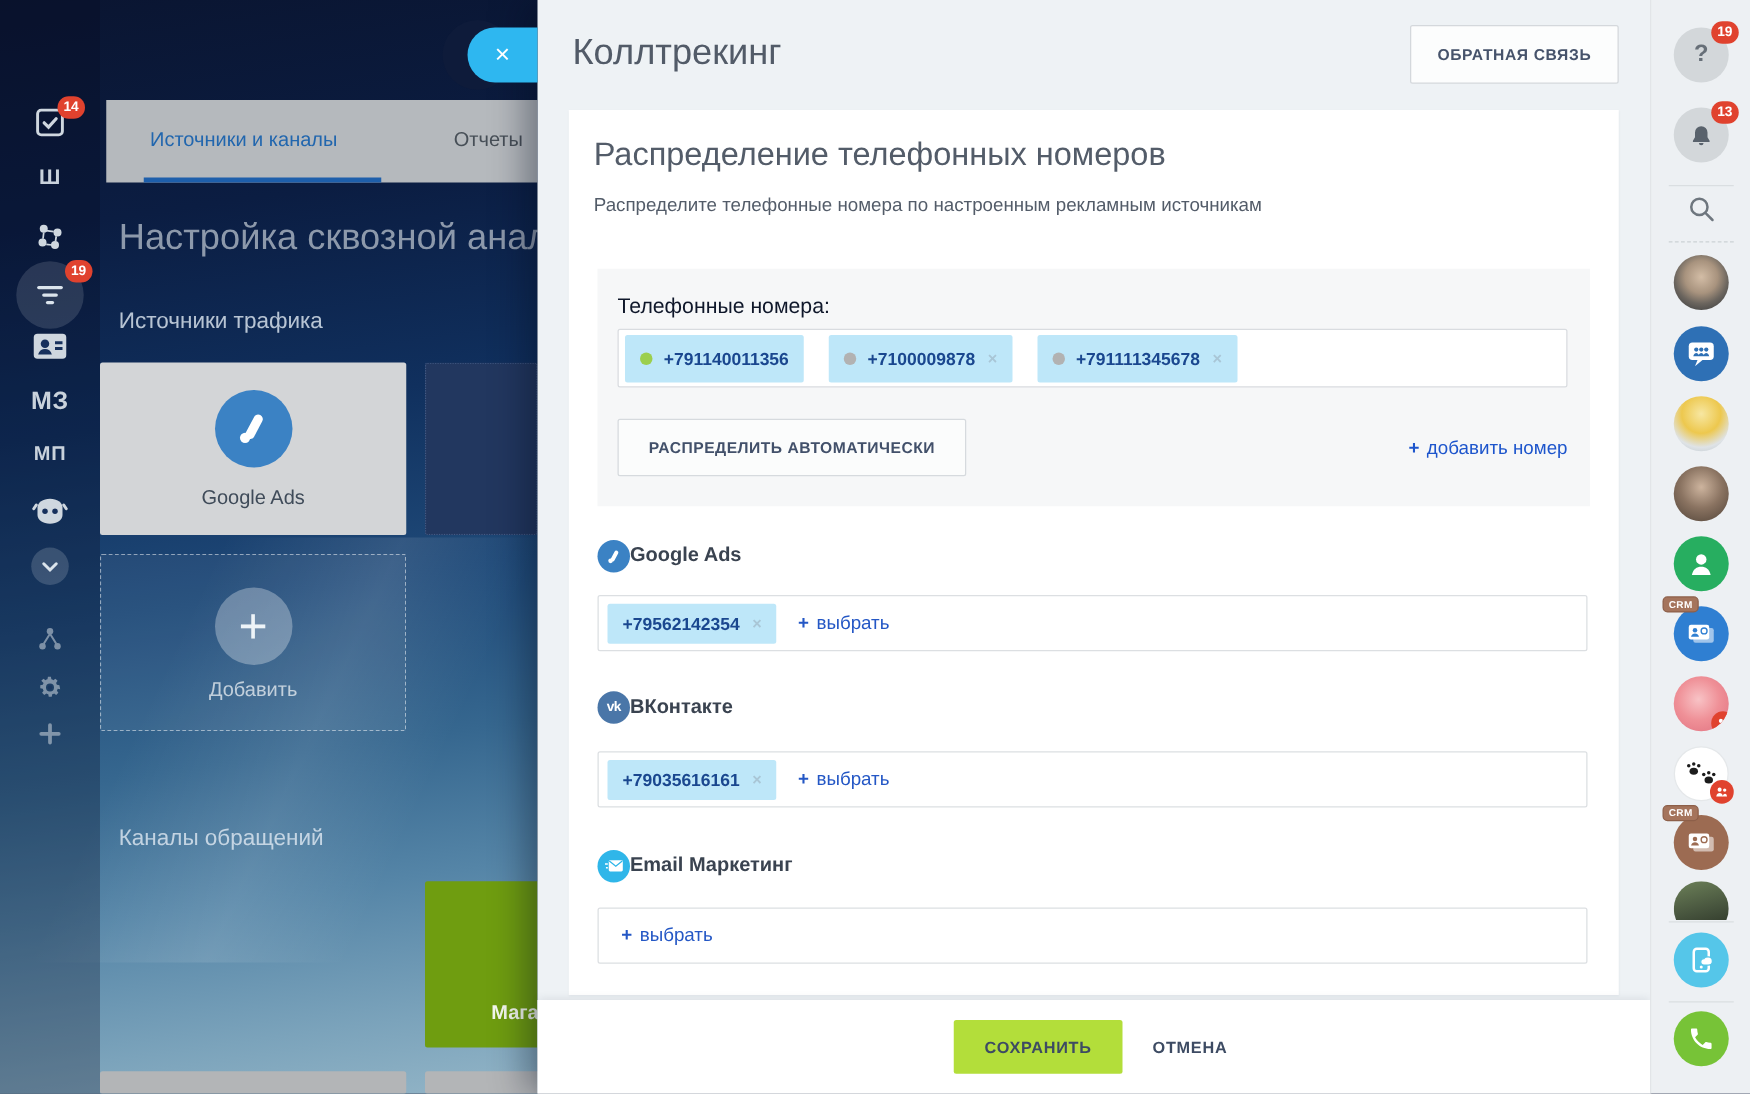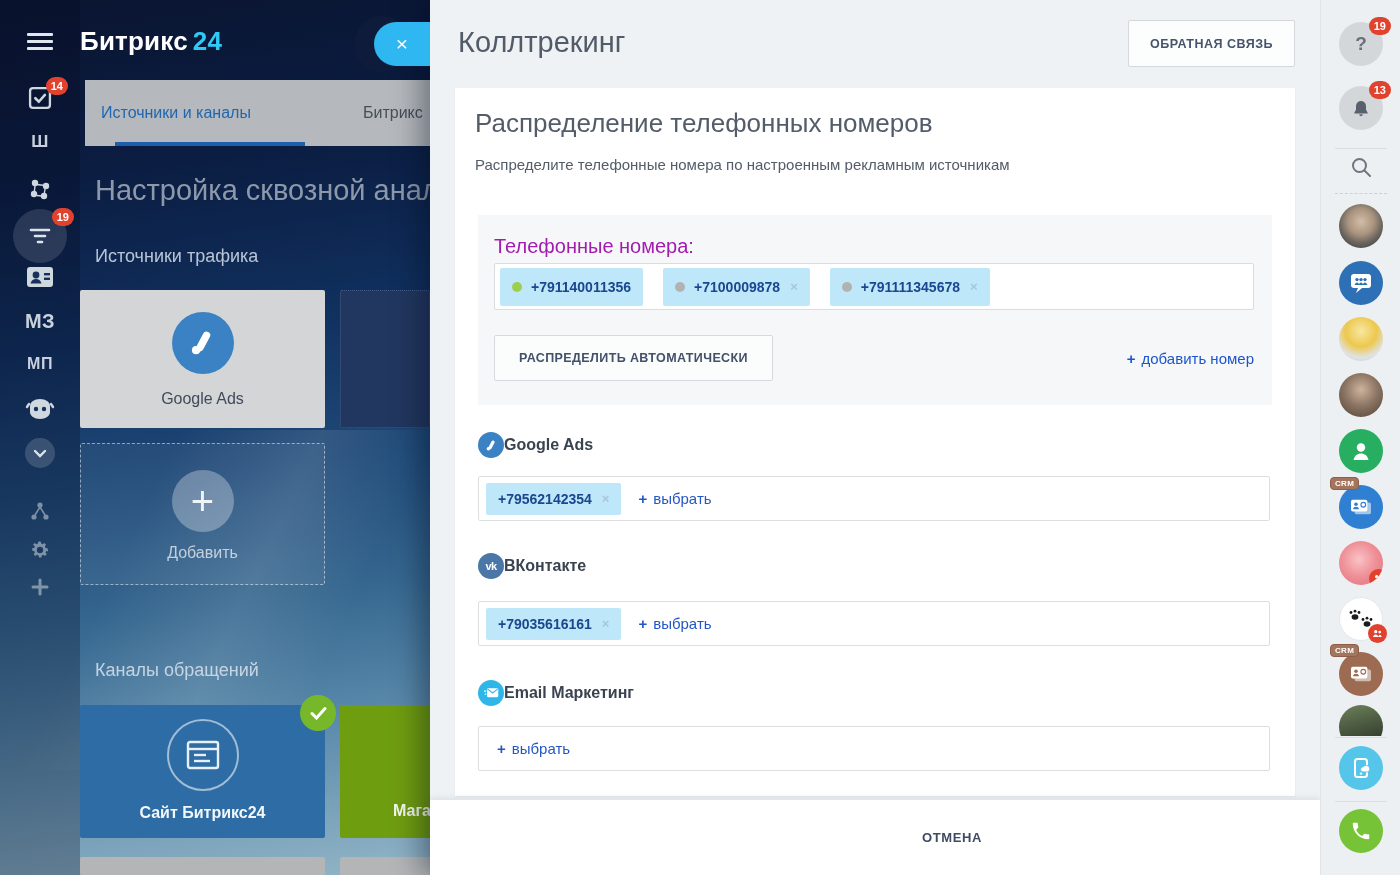--- a/index.html
+++ b/index.html
@@ -58,21 +58,21 @@
   .panel { position:absolute; left:430px; top:0; width:890px; height:875px; background:#eef2f5; box-shadow:-10px 0 26px rgba(2,10,30,.38); }
   .panel-title { position:absolute; left:28px; top:26px; font-size:29px; font-weight:300; color:#525b68; }
   .feedback-btn { position:absolute; right:25px; top:20px; height:47px; padding:0 21px; background:#fcfdfd; border:1px solid #d4d8dc; border-radius:2px;
     font-family:"Liberation Sans",sans-serif; font-size:12.5px; font-weight:700; letter-spacing:.5px; color:#46536b; cursor:pointer; display:flex; align-items:center; }
 
   .card { position:absolute; left:25px; top:88px; width:840px; height:708px; background:#ffffff; box-shadow:0 1px 2px rgba(40,50,70,.06);padding-left:30px; }
   .card h2 { position:absolute; left:20px; top:20px; font-size:26px; font-weight:300; color:#535c69; }
   .card .sub { position:absolute; left:20px; top:68px; font-size:15px; color:#535c69; }
 
   .graybox { position:absolute; left:23px; top:127px; width:794px; height:190px; background:#f6f7f8; }
-  .graybox .lbl { position:absolute; left:16px; top:20px; font-size:20px; color:#a21caf; }
+  .graybox .lbl { position:absolute; left:16px; top:20px; font-size:17px; color:#0f172a; }
   .numbers-input { position:absolute; left:16px; top:48px; width:760px; height:47px; background:#fff; border:1px solid #d9dce0; border-radius:2px;
     display:flex; align-items:center; gap:20px; padding:0 5px; cursor:text; }
   .chip { height:38px; background:#bee7f9; border-radius:2px; display:inline-flex; align-items:center; padding:0 12px; font-size:14px; font-weight:700; color:#1a478f; white-space:nowrap; }
   .chip .dot { width:10px; height:10px; border-radius:50%; margin-right:9px; }
   .dot-green { background:#9ccf4e; } .dot-gray { background:#b2b2b2; }
   .chip .x { margin-left:10px; color:#a9c6d6; font-size:13px; font-weight:700; cursor:pointer; }
   .chip-sm { height:32px; }
   .distribute-btn { position:absolute; left:16px; top:120px; height:46px; padding:0 24px; background:#fbfcfc; border:1px solid #d6dade; border-radius:2px;
     font-family:"Liberation Sans",sans-serif; font-size:12.5px; font-weight:700; letter-spacing:.4px; color:#42506a; cursor:pointer; }
   .add-number { position:absolute; right:18px; top:120px; height:46px; display:flex; align-items:center; font-size:15px; color:#1d55cc; cursor:pointer; }
@@ -118,28 +118,20 @@
 </style>
 </head>
 <body>
 
 <div class="stage">
 
   <div class="bg-left">
     <div class="bg-streak"></div>
     <div class="rail-bg"></div>
 
-    <div class="topbar">
-      <div class="hamburger">
-          <i></i>
-          <i></i>
-          <i></i>
-        </div>
-      <div class="logo"><span>Битрикс</span><span class="n24">24</span></div>
-    </div>
 
     <div class="rail-item" style="top:84px;">
       <svg width="28" height="28" viewBox="0 0 24 24">
           <rect x="3.5" y="3.5" width="17" height="17" rx="2.5" fill="none" stroke="#cfd7df" stroke-width="2"></rect>
           <path d="M8 12.2l3 3 5.2-5.8" fill="none" stroke="#cfd7df" stroke-width="2.2" stroke-linecap="round"></path>
         </svg>
       <span class="badge" style="right:12px; top:-7px;">14</span>
     </div>
     <div class="rail-item rail-txt" style="top:132px; font-size:17px;">
         <span>Ш</span>
@@ -209,25 +201,25 @@
           <circle cx="12" cy="12" r="2" fill="#17305c"></circle>
         </svg>
     </div>
     <div class="rail-item" style="top:578px; opacity:.55;">
       <svg width="18" height="18" viewBox="0 0 18 18">
           <path d="M9 2v14M2 9h14" stroke="#cfd7df" stroke-width="3" stroke-linecap="round"></path>
         </svg>
     </div>
 
     <div class="tabbar">
-      <div class="tab active" style="left:16px;">
+      <div class="tab active" style="left:35px;">
           <span>Источники и каналы</span>
         </div>
       <div class="tab" style="left:278px;">
-          <span>Битрикс</span>
+          <span>Отчеты</span>
         </div>
       <div class="tab-underline"></div>
     </div>
 
     <div class="page-title">Настройка сквозной аналитики</div>
 
     <div class="sect-title" style="left:95px; top:246px;">Источники трафика</div>
 
     <div class="tile tile-google">
       <div class="glogo">
@@ -241,36 +233,20 @@
       <div class="tl">Google Ads</div>
     </div>
     <div class="tile tile-dark"></div>
     <div class="tile tile-add">
       <div class="pcirc">+</div>
       <div class="tl">Добавить</div>
     </div>
 
     <div class="sect-title" style="left:95px; top:660px;">Каналы обращений</div>
 
-    <div class="tile tile-site">
-      <div class="wcirc">
-        <svg width="34" height="30" viewBox="0 0 34 30">
-            <rect x="2" y="2" width="30" height="26" rx="2" fill="none" stroke="#e8f0f6" stroke-width="2.4"></rect>
-            <line x1="2" y1="9" x2="32" y2="9" stroke="#e8f0f6" stroke-width="2.4"></line>
-            <line x1="8" y1="15" x2="20" y2="15" stroke="#e8f0f6" stroke-width="2.4"></line>
-            <line x1="8" y1="21" x2="24" y2="21" stroke="#e8f0f6" stroke-width="2.4"></line>
-          </svg>
-      </div>
-      <div class="check-badge">
-        <svg width="17" height="14" viewBox="0 0 17 14">
-            <path d="M2 7.5l4.5 4.5L15 2.5" fill="none" stroke="#fff" stroke-width="3" stroke-linecap="round"></path>
-          </svg>
-      </div>
-      <div class="tl">Сайт Битрикс24</div>
-    </div>
     <div class="tile tile-shop">
       <div class="tl">Магазин</div>
     </div>
     <div class="tile tile-ghost" style="left:80px; top:857px; width:245px; height:18px;"></div>
     <div class="tile tile-ghost" style="left:340px; top:857px; width:95px; height:18px;"></div>
   </div>
 
   <div class="panel">
     <div class="panel-title">Коллтрекинг</div>
     <button class="feedback-btn">ОБРАТНАЯ СВЯЗЬ</button>
@@ -356,20 +332,21 @@
       </div>
       <div class="src-box" style="top:638px;">
         <span class="choose-link only" style="margin-left:11px;">
           <span class="plus-glyph">+</span>
           <span>выбрать</span>
         </span>
       </div>
     </div>
 
     <div class="panel-footer">
+      <button class="save-btn">СОХРАНИТЬ</button>
       <div class="cancel-btn">ОТМЕНА</div>
     </div>
   </div>
 
   <div class="close-shadow"></div>
   <div class="close-pill">
       <span>×</span>
     </div>
 
   <div class="right-rail">

